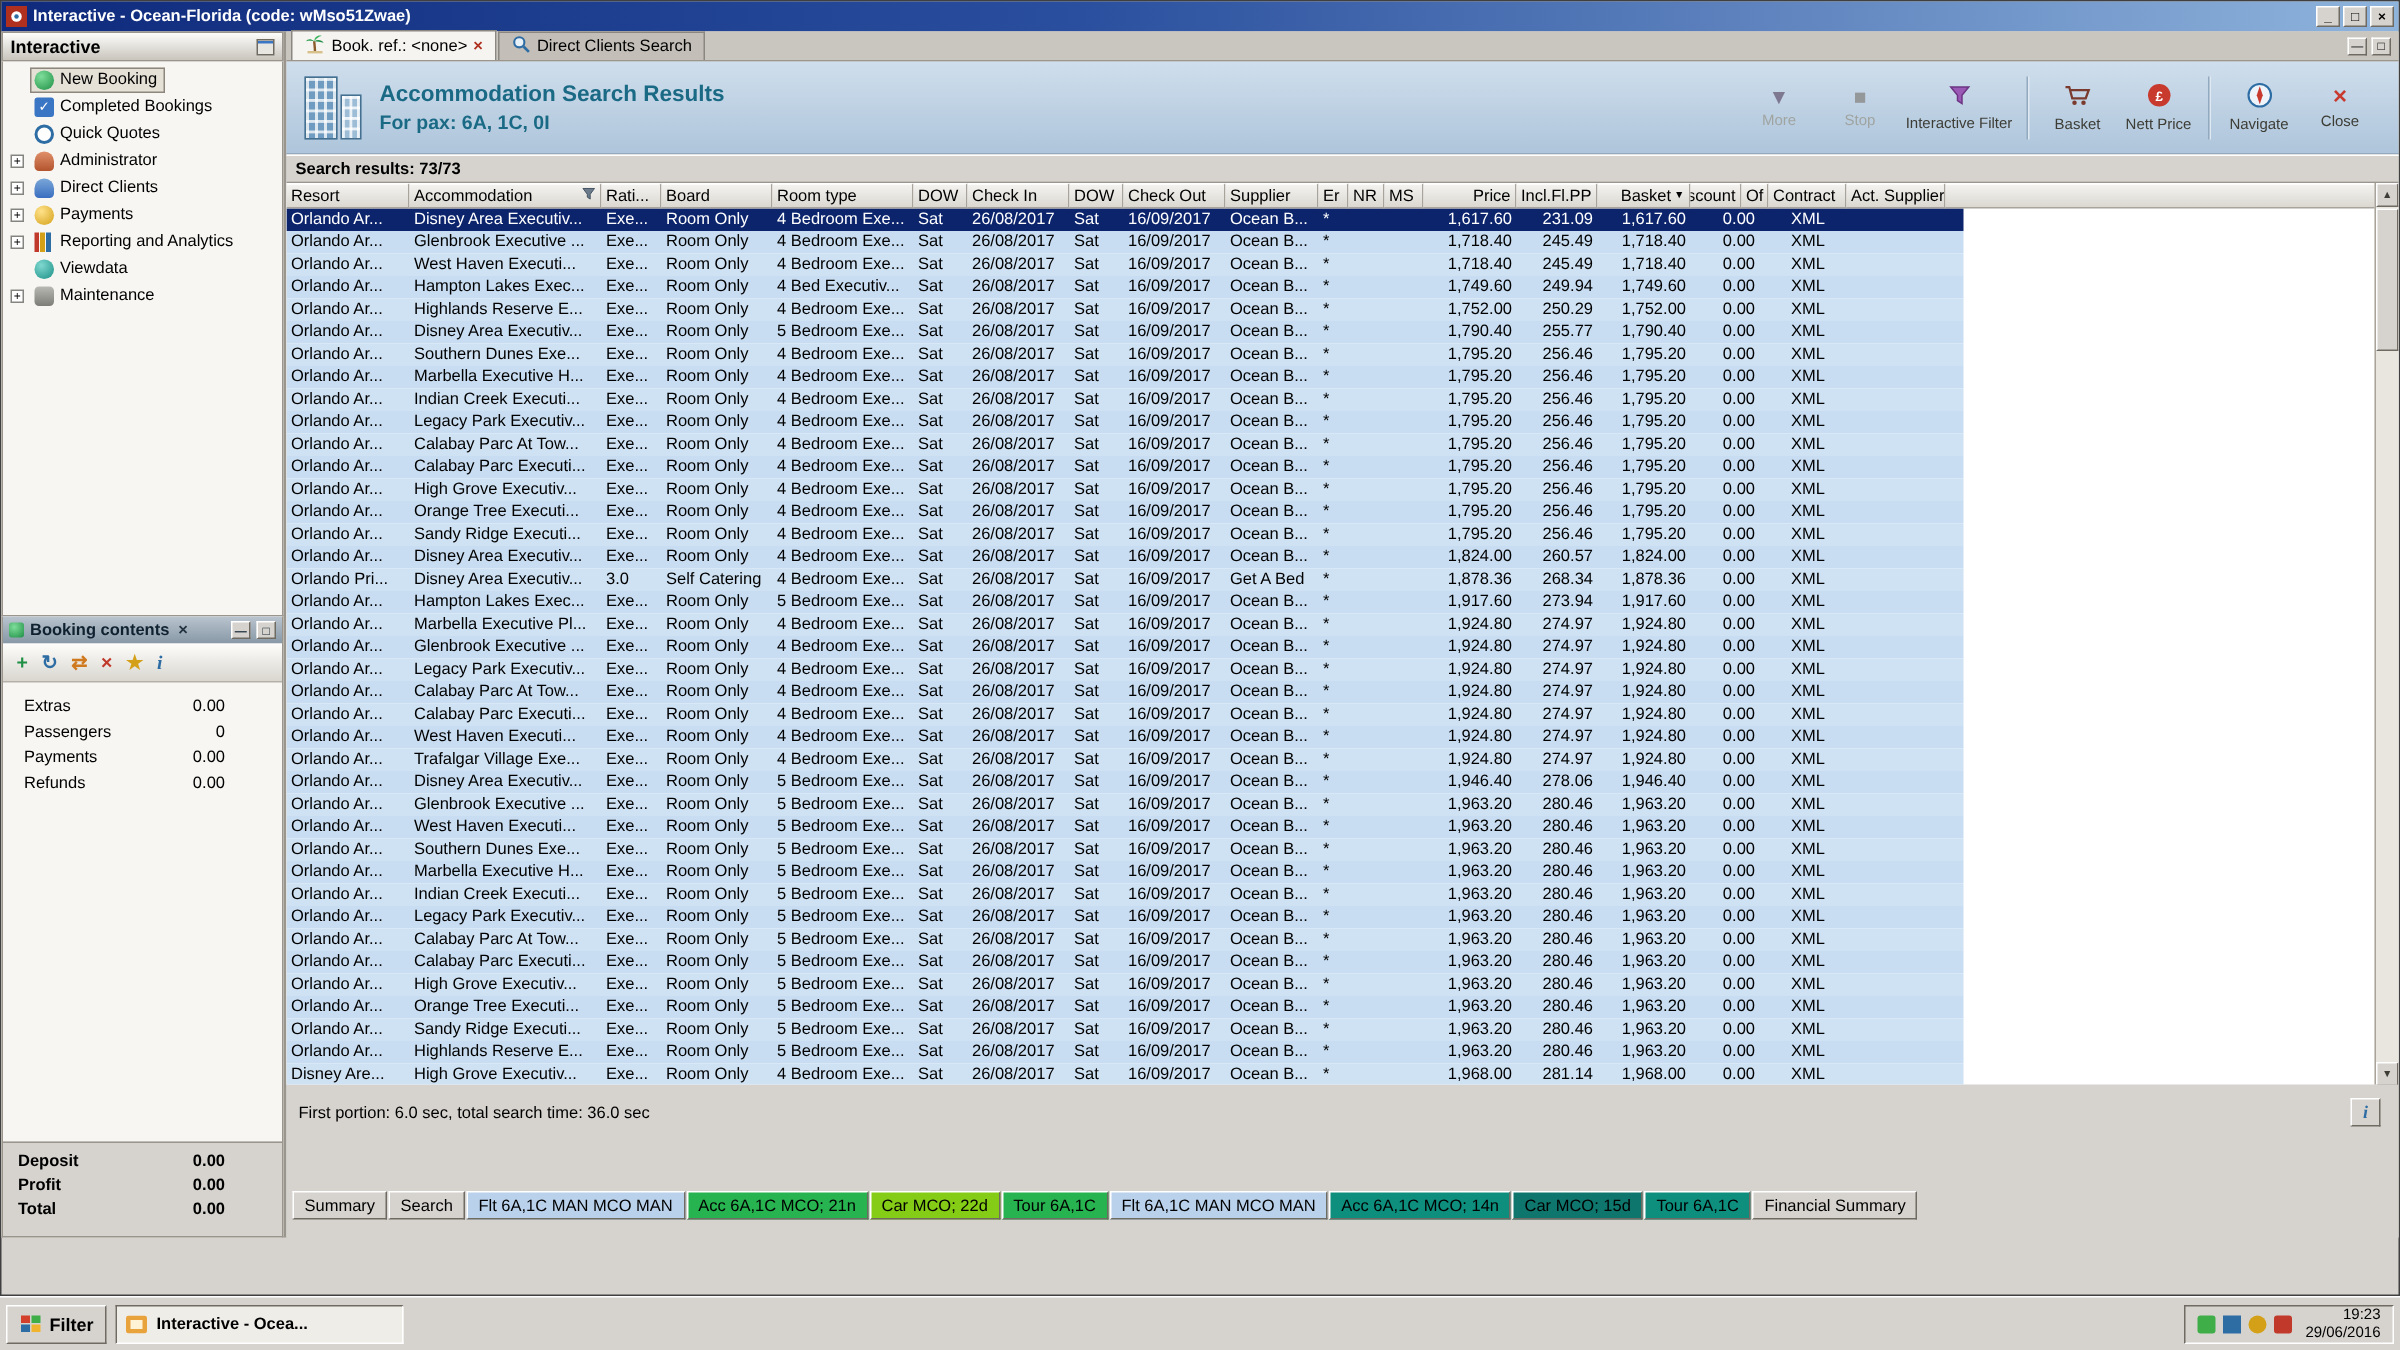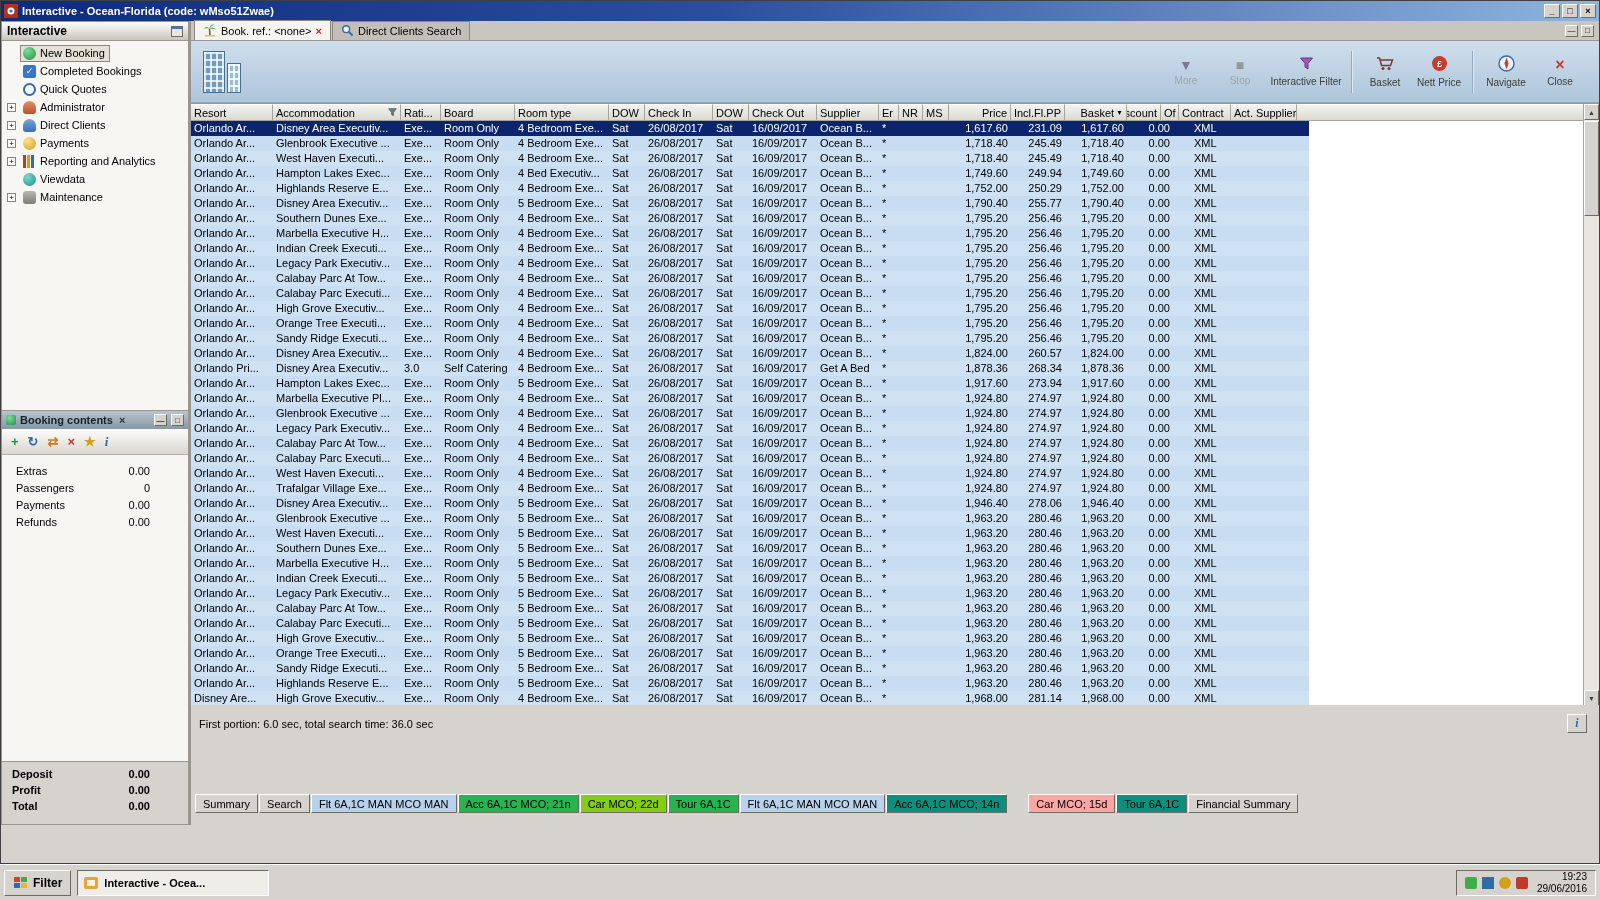--- a/index.html
+++ b/index.html
@@ -276,20 +276,24 @@
             <span class="mini-btn btn3d">—</span>
             <span class="mini-btn btn3d">□</span>
           </span>
         </div>
 
       <div class="content-header">
         <span class="building">
             <span class="bld-a"></span>
             <span class="bld-b"></span>
           </span>
+        <span class="ch-titles">
+          <div class="ch-title">Accommodation Search Results</div>
+          <div class="ch-sub">For pax: 6A, 1C, 0I</div>
+        </span>
         <span class="ch-toolbar" id="chToolbar">
             <span class="tool-btn disabled">
               <span style="filter: grayscale(60%);"><span class="gi" style="color:#7a5aa0">▼</span></span>
               <span>More</span>
             </span>
             <span class="tool-btn disabled">
               <span style="filter: grayscale(60%);"><span class="gi" style="color:#8a8a84">■</span></span>
               <span>Stop</span>
             </span>
             <span class="tool-btn wide">
@@ -322,20 +326,23 @@
                 </svg></span>
               <span>Navigate</span>
             </span>
             <span class="tool-btn">
               <span><span class="gi" style="color:#c8392e;font-weight:bold;font-size:16px">×</span></span>
               <span>Close</span>
             </span>
           </span>
       </div>
 
+      <div class="results-label">
+        <span>Search results: 73/73</span>
+      </div>
 
       <div class="grid">
         <div class="grid-header" id="gridHeader">
             <div class="gh-cell" style="width: 82px;">
               <span>Resort</span>
             </div>
             <div class="gh-cell" style="width: 128px;">
               <span>Accommodation</span>
               <span style="margin-left: auto;"><svg width="9" height="9" viewBox="0 0 14 14">
                   <path d="M1 1H13L8.5 7V12L5.5 10V7Z" fill="#6b7b8c" stroke="#41505e"></path>
@@ -1272,21 +1279,21 @@
         </div>
         <div class="bottom-tabs" id="bottomTabs">
             <span class="b-tab" style="background: rgb(214, 211, 206);">Summary</span>
             <span class="b-tab" style="background: rgb(214, 211, 206);">Search</span>
             <span class="b-tab" style="background: rgb(185, 209, 234);">Flt 6A,1C MAN MCO MAN</span>
             <span class="b-tab" style="background: rgb(39, 179, 79);">Acc 6A,1C MCO; 21n</span>
             <span class="b-tab" style="background: #84cc16;">Car MCO; 22d</span>
             <span class="b-tab" style="background: rgb(39, 179, 79);">Tour 6A,1C</span>
             <span class="b-tab" style="background: rgb(185, 209, 234);">Flt 6A,1C MAN MCO MAN</span>
             <span class="b-tab" style="background: rgb(14, 143, 126);">Acc 6A,1C MCO; 14n</span>
-            <span class="b-tab" style="background: #fca5a5; margin-left: 20px;">Car MCO; 15d</span>
+            <span class="b-tab" style="background: #0f766e;">Car MCO; 15d</span>
             <span class="b-tab" style="background: rgb(14, 143, 126);">Tour 6A,1C</span>
             <span class="b-tab" style="background: rgb(214, 211, 206);">Financial Summary</span>
           </div>
       </div>
     </div>
   </div>
 
 </div>
 
 <div class="taskbar">

